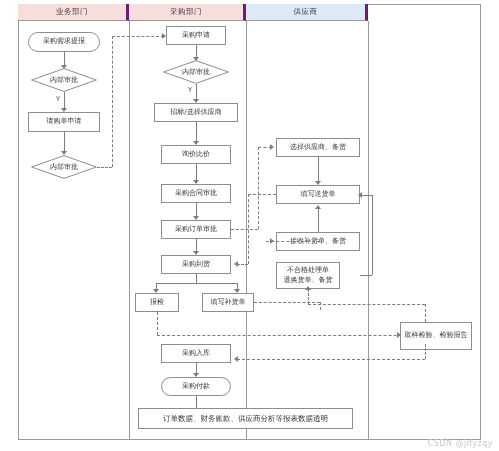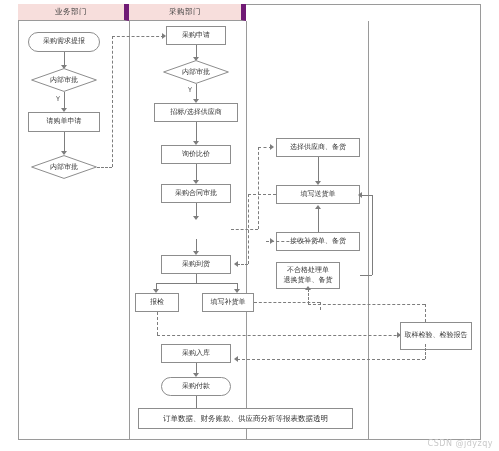--- a/index.html
+++ b/index.html
@@ -3,21 +3,21 @@
 <meta charset="utf-8">
 <style>
   html,body{margin:0;padding:0;background:#ffffff;}
   body{font-family:"DejaVu Sans","Liberation Sans",sans-serif;}
   #page{position:relative;width:499px;height:451px;background:#ffffff;overflow:hidden;}
 
   
   #frame{position:absolute;left:18px;top:4px;width:463px;height:436px;border:1px solid #9a9a9a;box-sizing:border-box;background:#fff;}
 
   
-  .lane-head{position:absolute;top:4px;height:17px;box-sizing:border-box;border-right:5px solid #701a75;border-bottom:1px solid #9a9a9a;
+  .lane-head{position:absolute;top:4px;height:17px;box-sizing:border-box;border-right:3px solid #701a75;border-bottom:1px solid #9a9a9a;
              display:flex;align-items:center;justify-content:center;font-size:7.5px;color:#3b3b3b;letter-spacing:.5px;}
   .lane-head.pink{background:#f7dedc;}
   .lane-head.blue{background:#dde9f7;}
   .lane-head.last{border-right:none;}
 
   
   .lane-sep{position:absolute;top:21px;width:1px;background:#9a9a9a;height:419px;}
 
   
   .node{position:absolute;box-sizing:border-box;border:1px solid #8d8d8d;background:#ffffff;
@@ -56,20 +56,21 @@
 </style>
 </head>
 <body>
 
 <div id="page">
 
   <div id="frame"></div>
 
   <div class="lane-head pink" style="left:18px;width:111px;">业务部门</div>
   <div class="lane-head pink" style="left:129px;width:117px;">采购部门</div>
+  <div class="lane-head blue" style="left:246px;width:122px;">供应商</div>
 
   <div class="lane-sep" style="left:129px;"></div>
   <div class="lane-sep" style="left:246px;"></div>
   <div class="lane-sep" style="left:368px;"></div>
 
   <div class="node round" style="left:28px;top:32px;width:72px;height:20px;">采购需求提报</div>
 
   <div class="ln v" style="left:64px;top:52px;height:15px;"></div>
   <div class="arrow down" style="left:61px;top:65px;"></div>
 
@@ -125,20 +126,21 @@
   <div class="node" style="left:161px;top:145px;width:70px;height:19px;">询价比价</div>
 
   <div class="ln v" style="left:196px;top:164px;height:18px;"></div>
   <div class="arrow down" style="left:193px;top:180px;"></div>
 
   <div class="node" style="left:161px;top:184px;width:70px;height:19px;">采购合同审批</div>
 
   <div class="ln v" style="left:196px;top:203px;height:15px;"></div>
   <div class="arrow down" style="left:193px;top:216px;"></div>
 
+  <div class="node" style="left:161px;top:220px;width:70px;height:19px;">采购订单审批</div>
 
   <div class="ln v" style="left:196px;top:239px;height:14px;"></div>
   <div class="arrow down" style="left:193px;top:251px;"></div>
 
   <div class="node" style="left:161px;top:244px;width:70px;height:0px;border:none;"></div>
 
   <div class="node" style="left:161px;top:255px;width:70px;height:19px;">采购到货</div>
 
   <div class="ln v" style="left:196px;top:274px;height:9px;"></div>
   <div class="ln h" style="left:156px;top:283px;width:81px;"></div>

